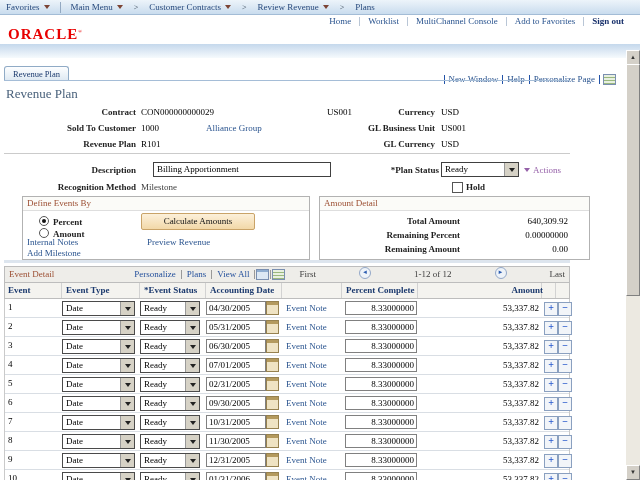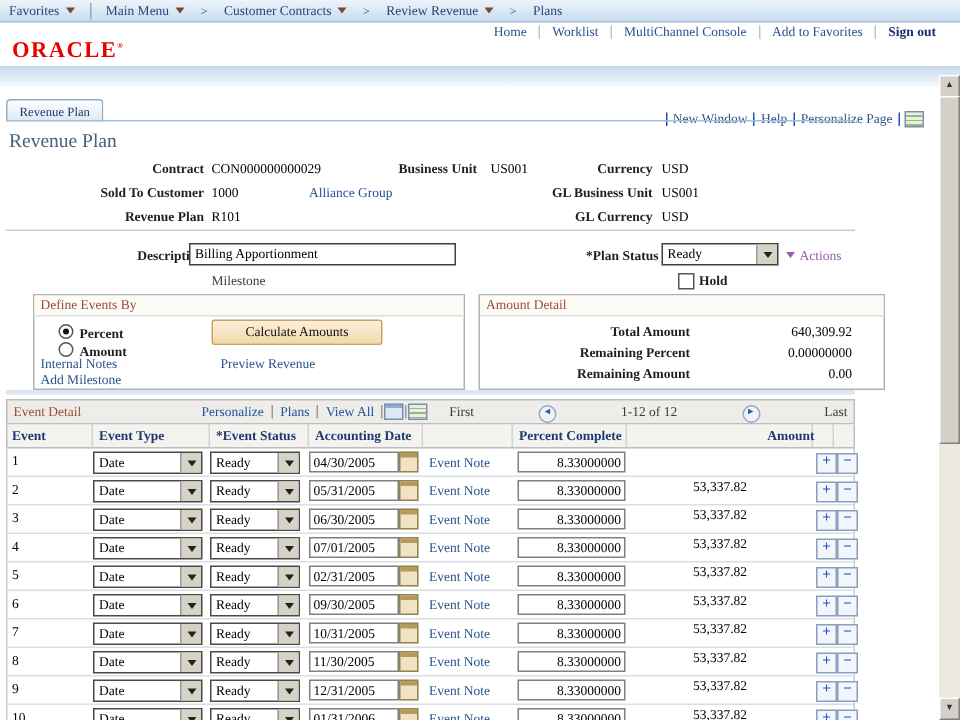--- a/index.html
+++ b/index.html
@@ -80,37 +80,37 @@
 
   
   .grid{position:absolute;left:4px;top:266px;width:566px;}
   .grid-bar{height:15px;background:#eeede9;border:1px solid #bdbdbd;position:relative;
     line-height:15px;}
   .grid-bar .gt{color:#9c4f33;padding-left:4px;}
   .gtools{position:absolute;right:4px;top:0;height:15px;display:flex;align-items:center;
     color:#24509c;}
   .gtools .glink{padding:0 4px;cursor:pointer;}
   .g-div{width:0;height:9px;border-left:1px solid #999;margin:0 1px;}
-  .pager{display:flex;align-items:flex-end;color:#3c3c3c;margin-left:14px;gap:40px;}
+  .pager{display:flex;align-items:flex-start;color:#3c3c3c;margin-left:14px;gap:40px;}
   .pgc{width:10px;height:10px;border:1px solid #94a8c8;border-radius:50%;background:#eef3f8;
     color:#2b5cb0;font-size:6px;line-height:9px;text-align:center;margin:0 3px;cursor:pointer;}
   .grid-cols{height:15px;background:#f4f3ef;border:1px solid #bdbdbd;border-top:none;
     position:relative;line-height:15px;color:#1c3a6e;font-weight:bold;}
   .vline{position:absolute;top:0;bottom:0;border-left:1px solid #d2d2d2;}
   .grid-body{border-left:1px solid #cacaca;border-right:1px solid #cacaca;background:#fff;}
   .grow{position:relative;height:18px;border-bottom:1px solid #d9dee4;}
   .rdd{position:absolute;top:2px;height:13px;display:flex;background:#fff;border:1px solid #4a4a4a;}
   .rinput{position:absolute;top:2px;height:12px;line-height:12px;background:#fff;
     border:1px solid #808080;padding:0 2px;}
   .cal{position:absolute;top:2px;width:11px;height:12px;background:#efe3c3;border:1px solid #96814f;cursor:pointer;}
   .cal::before{content:'';position:absolute;top:0;left:0;right:0;height:3px;background:#b49a5e;}
   .rowbtn{position:absolute;top:3px;width:12px;height:12px;border:1px solid #8aa0c0;
     background:#f2f5f9;color:#2255cc;font-weight:bold;font-size:10px;line-height:10px;
     text-align:center;cursor:pointer;}
-  .amt{position:absolute;top:16px;height:18px;line-height:18px;text-align:center;}
+  .amt{position:absolute;top:0;height:18px;line-height:18px;}
 
   
   .vscroll{position:absolute;top:50px;right:0;width:14px;bottom:0;background:#ece9e1;}
   .sbtn{position:absolute;left:0;width:12px;height:13px;background:#d4d0c8;
     border:1px solid;border-color:#fff #808080 #808080 #fff;color:#333;font-size:6px;
     text-align:center;line-height:12px;cursor:pointer;}
   .sthumb{position:absolute;left:0;top:14px;width:12px;height:230px;background:#d4d0c8;
     border:1px solid;border-color:#fff #808080 #808080 #fff;cursor:grab;}
 </style>
 </head>
@@ -171,21 +171,20 @@
     <span class="ic-tbl" style="margin-left:3px"></span>
   </div>
 
   <div class="tab">Revenue Plan</div>
   <div class="tabline"></div>
   <div class="title">Revenue Plan</div>
 
   <div class="frow" style="top:106px">
     <span class="abs lab ta-r" style="left:0;width:136px">Contract</span>
     <span class="abs" style="left:141px">CON000000000029</span>
-    <span class="abs lab ta-r" style="left:210px;width:108px">Business Unit</span>
     <span class="abs" style="left:327px">US001</span>
     <span class="abs lab ta-r" style="left:350px;width:85px">Currency</span>
     <span class="abs" style="left:441px">USD</span>
   </div>
   <div class="frow" style="top:122px">
     <span class="abs lab ta-r" style="left:0;width:136px">Sold To Customer</span>
     <span class="abs" style="left:141px">1000</span>
     <span class="abs link" style="left:206px">Alliance Group</span>
     <span class="abs lab ta-r" style="left:320px;width:115px">GL Business Unit</span>
     <span class="abs" style="left:441px">US001</span>
@@ -193,34 +192,35 @@
   <div class="frow" style="top:138px">
     <span class="abs lab ta-r" style="left:0;width:136px">Revenue Plan</span>
     <span class="abs" style="left:141px">R101</span>
     <span class="abs lab ta-r" style="left:320px;width:115px">GL Currency</span>
     <span class="abs" style="left:441px">USD</span>
   </div>
   <div class="hr1"></div>
 
   <div class="frow" style="top:162px;height:16px">
     <span class="abs lab ta-r" style="left:0;width:136px;top:2px">Description</span>
-    <div class="abs tinput" style="left:126px;top:0;width:170px">Billing Apportionment</div>
+    <div class="abs tinput" style="left:153px;top:0;width:170px">Billing Apportionment</div>
     <span class="abs lab ta-r" style="left:330px;width:109px;top:2px">*Plan Status</span>
     <div class="abs ddbox" style="left:441px;top:0;width:76px">
       <span class="dd-val">Ready</span>
       <span class="dd-btn">
           <span class="tri"></span>
         </span>
     </div>
     <span class="abs actions" style="left:524px;top:2px">
       <span class="tri-a"></span>
       <span>Actions</span>
     </span>
   </div>
   <div class="frow" style="top:181px">
+    <span class="abs lab ta-r" style="left:0;width:136px">Recognition Method</span>
     <span class="abs" style="left:141px;color:#3c3c3c">Milestone</span>
     <span class="abs cb" style="left:452px;top:1px"></span>
     <span class="abs lab" style="left:466px">Hold</span>
   </div>
 
   <div class="gbox box1">
     <div class="gbox-h">Define Events By</div>
     <div class="abs" style="left:16px;top:19px">
       <span class="radio sel"></span><span class="lab">Percent</span>
     </div>

